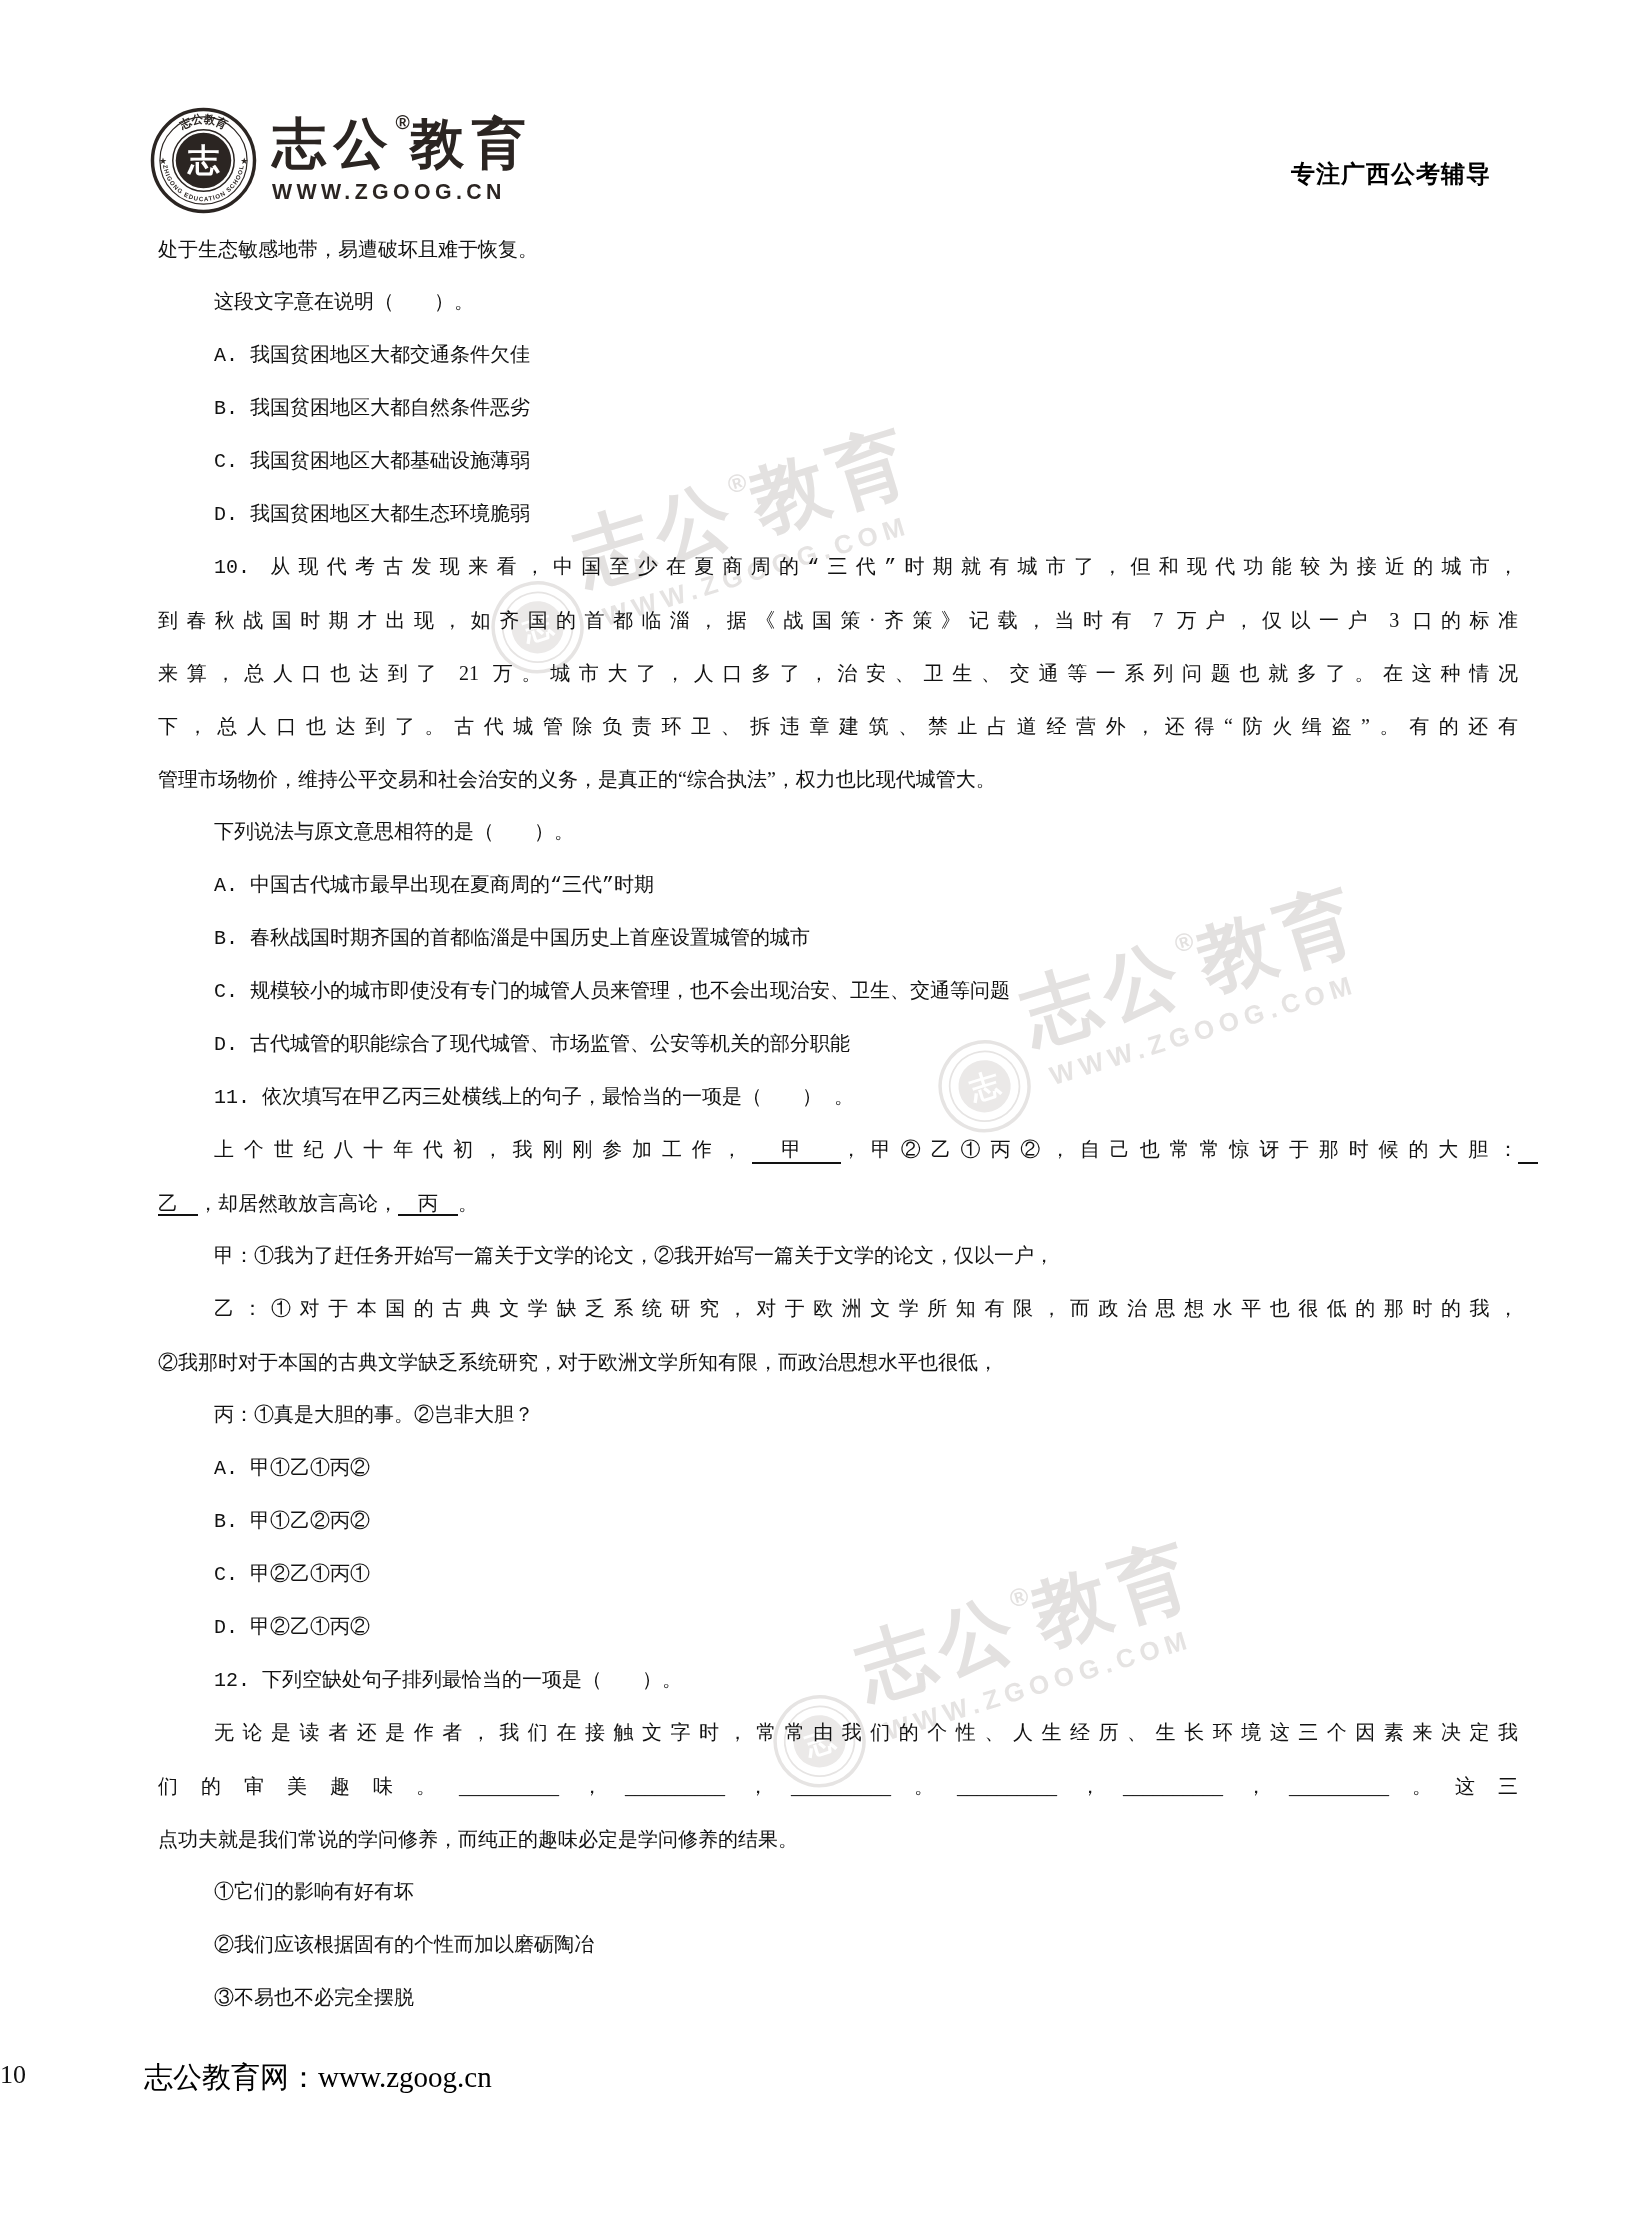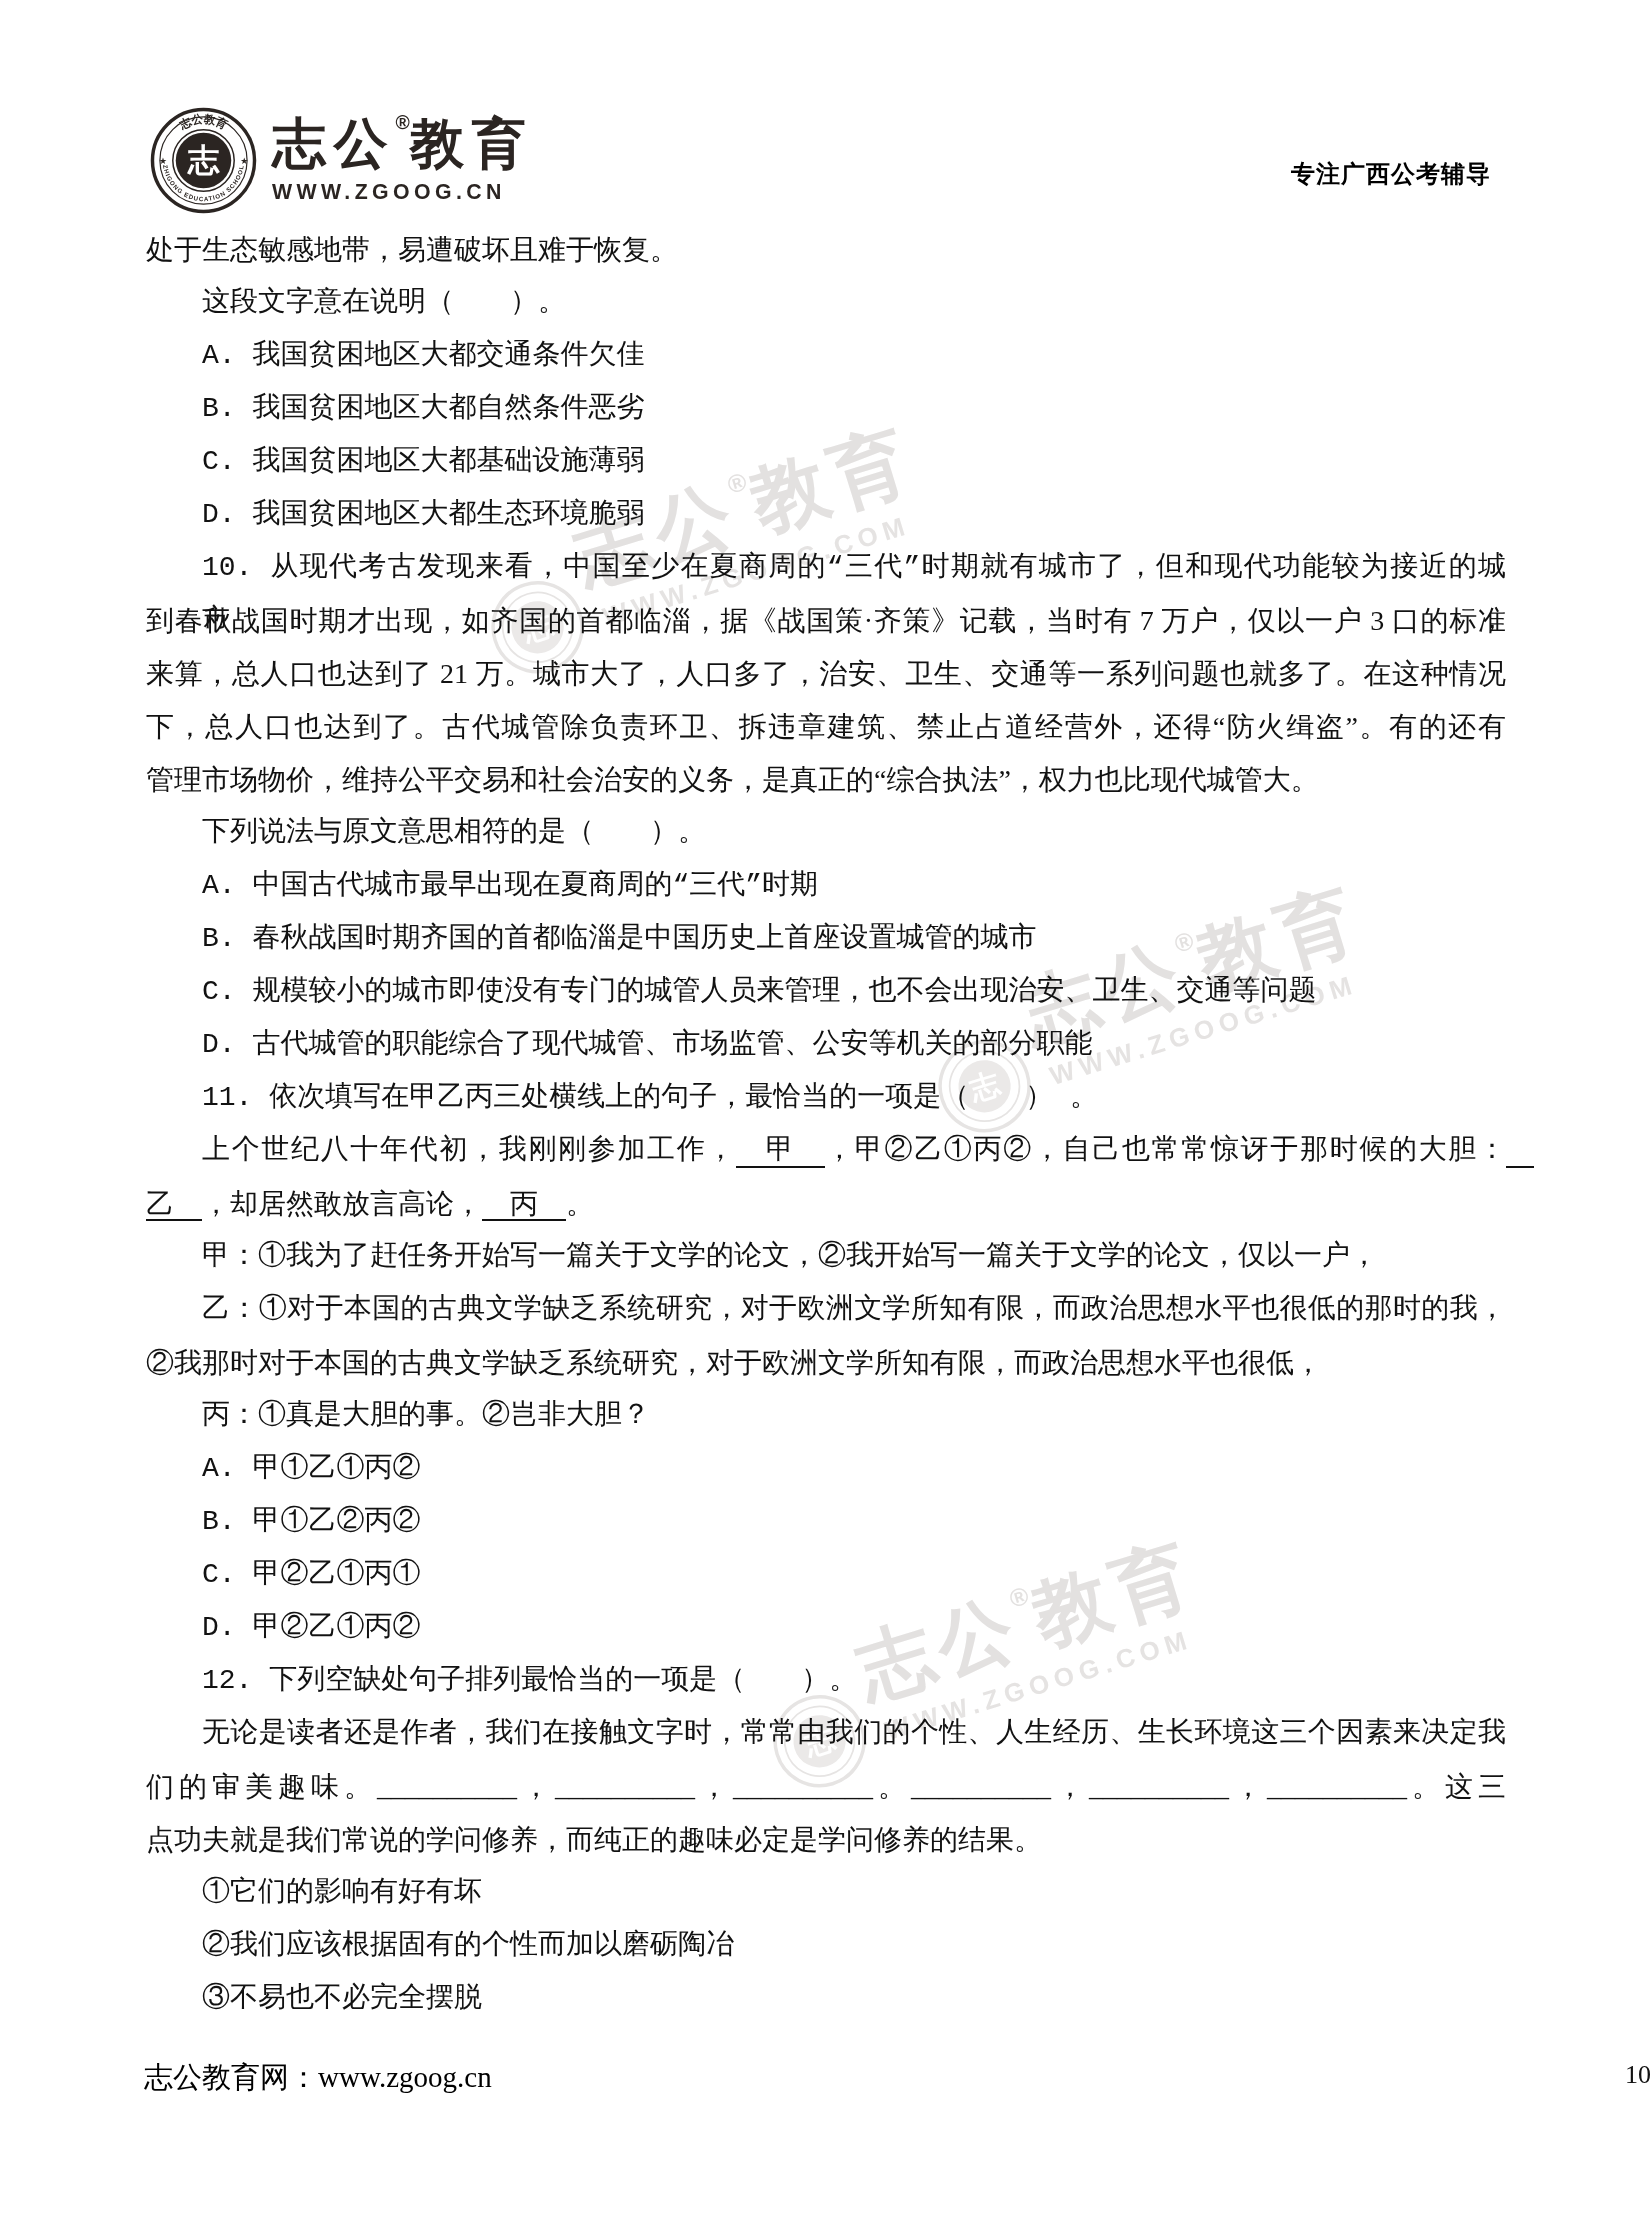--- a/index.html
+++ b/index.html
@@ -24,30 +24,30 @@
   .logo-seal{position:absolute;left:150px;top:107px;width:107px;height:107px;}
   .brand-block{position:absolute;left:272px;top:113px;}
   .brand-name{font-family:"Liberation Sans","DejaVu Sans",sans-serif;font-weight:bold;font-size:54px;
     color:#2b2522;letter-spacing:7.8px;white-space:nowrap;line-height:1;}
   .brand-reg{font-size:19.4px;vertical-align:33px;letter-spacing:0;}
   .brand-url{margin-top:9.7px;font-family:"Liberation Sans","DejaVu Sans",sans-serif;font-weight:bold;
     font-size:21.3px;color:#2b2522;letter-spacing:4.4px;}
   .tagline{position:absolute;right:160px;top:158px;font-size:24px;font-weight:bold;color:#000;
     letter-spacing:1px;}
   
-  .doc{position:absolute;left:146px;top:223px;width:1360px;z-index:1;font-size:28px;}
+  .doc{position:absolute;left:158px;top:223px;width:1360px;z-index:1;font-size:20px;}
   .line{height:53px;line-height:53px;white-space:nowrap;}
   .line.indent{padding-left:56px;font-family:Liberation Mono, monospace;}
   .line.j{white-space:normal;text-align:justify;text-align-last:justify;}
   .u{border-bottom:2.4px solid #121212;}
   
   .ftr{position:absolute;left:0;bottom:0;width:100%;height:165px;z-index:2;}
   .site{position:absolute;left:144px;top:0;font-size:29px;font-weight:normal;color:#000;}
   .site .lat{font-family:"Liberation Serif","DejaVu Serif",serif;}
-  .pagenum{position:absolute;left:0;top:1.9px;width:1651px;text-align:right;font-size:26px;color:#111;}
+  .pagenum{position:absolute;left:0;top:1.9px;width:1651px;text-align:left;font-size:26px;color:#111;}
   svg text{font-family:"Liberation Sans","DejaVu Sans",sans-serif;}
 </style>
 </head>
 <body>
 
 <div class="page">
 
   <div class="wm wm1">
     <svg class="wm-seal" viewBox="0 0 108 108">
       <circle cx="54" cy="54" r="51" fill="none" stroke="#e6e4e3" stroke-width="4"></circle>

